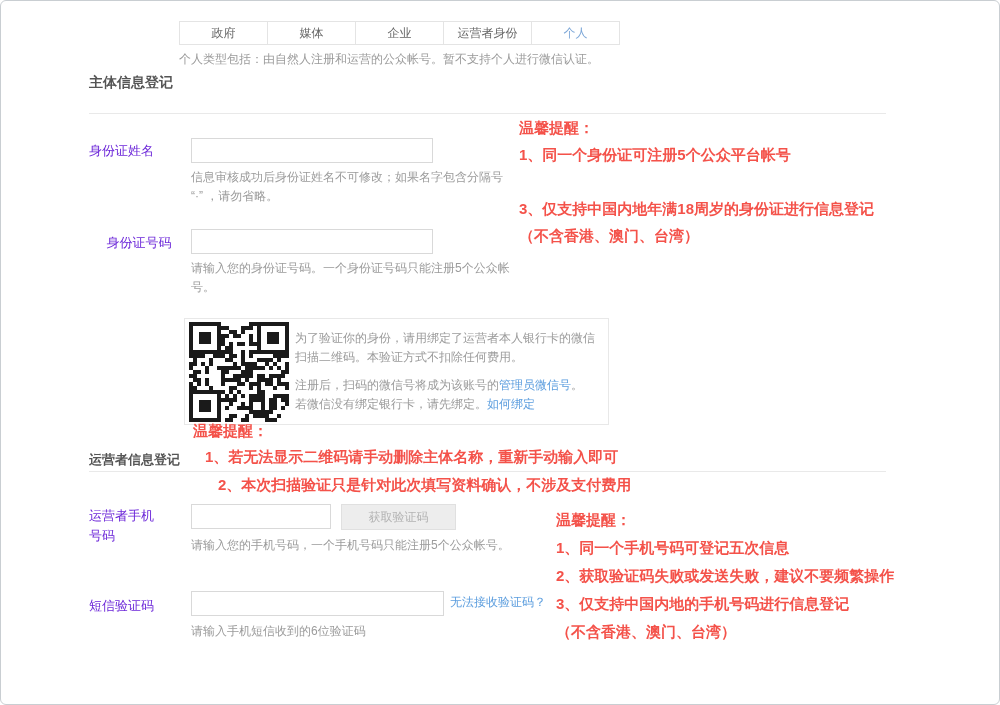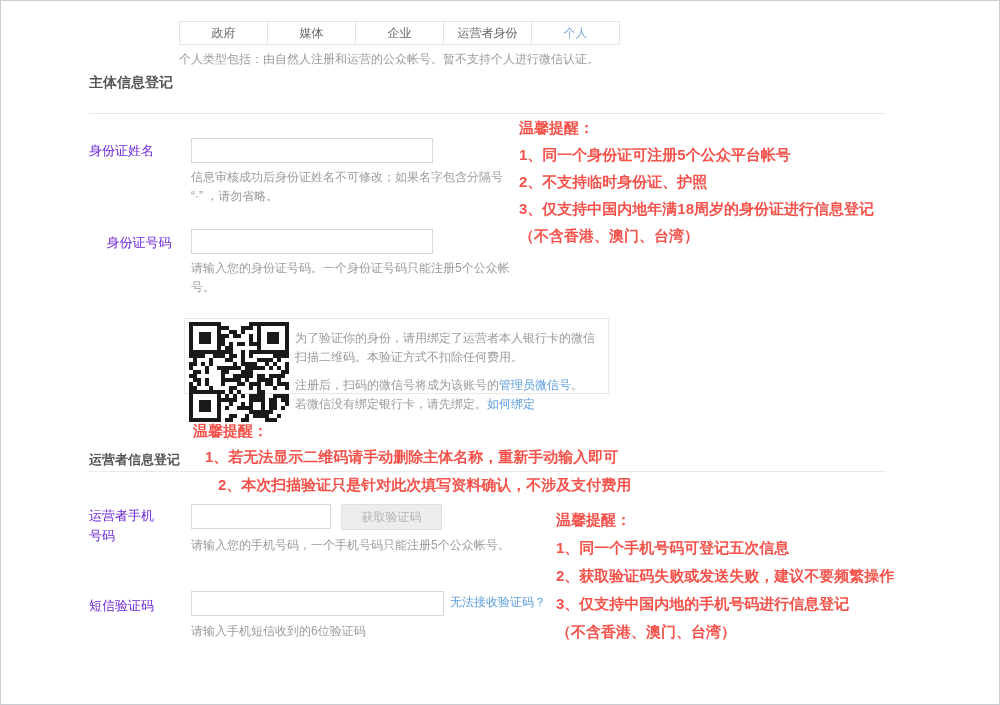--- a/index.html
+++ b/index.html
@@ -4,21 +4,21 @@
 <style>
   * { margin: 0; padding: 0; box-sizing: border-box; }
   html, body { background: #fff; }
   body { font-family: "Liberation Sans", "DejaVu Sans", sans-serif; }
 
   .frame {
     position: relative;
     width: 1000px; height: 705px;
     background: #fff;
     border: 1px solid #c9ced2;
-    border-radius: 0;
+    border-radius: 6px;
     overflow: hidden;
   }
 
   
   .tabs { position: absolute; left: 178px; top: 20px; display: flex; }
   .tab {
     width: 89px; height: 24px;
     border: 1px solid #e4e4e4;
     margin-left: -1px;
     display: flex; align-items: center; justify-content: center;
@@ -36,35 +36,35 @@
   .text-input {
     position: absolute; height: 25px;
     border: 1px solid #d9d9d9; background: #fff;
     font-size: 13px; padding: 0 6px; color: #333; outline: none;
   }
   .help { position: absolute; font-size: 12px; color: #9b9b9b; line-height: 19px; }
 
   
   .verify-box {
     position: absolute; left: 183px; top: 317px;
-    width: 425px; height: 76px;
+    width: 425px; height: 107px;
     border: 1px solid #e8e8e8; background: #fff;
   }
   .qr { position: absolute; left: 4px; top: 3px; width: 100px; height: 100px; }
   .verify-text { position: absolute; left: 110px; top: 10px; width: 305px; font-size: 12px; color: #9b9b9b; line-height: 19px; }
   .verify-text .para2 { margin-top: 9px; }
   a.link { color: #5b9dde; text-decoration: none; cursor: pointer; }
 
   
   .rem { position: absolute; color: #f4524a; font-size: 15px; font-weight: bold; white-space: nowrap; }
 
   
   .code-btn {
     position: absolute; left: 340px; top: 503px;
-    width: 101px; height: 26px;
+    width: 115px; height: 26px;
     background: #ededed; border: 1px solid #e0e0e0;
     font-size: 12px; color: #b3b3b3; cursor: default;
   }
   .sms-link { position: absolute; left: 449px; top: 593px; font-size: 12px; }
 </style>
 </head>
 <body>
 
 <div class="frame">
 
@@ -79,21 +79,20 @@
 
   <div class="section-title" style="top: 73px;">主体信息登记</div>
   <div class="divider" style="top: 112px;"></div>
 
   <div class="field-label" style="top: 140px;">身份证姓名</div>
   <input class="text-input" style="left: 190px; top: 137px; width: 242px;" value="">
   <div class="help" style="left: 190px; top: 167px; width: 322px;">信息审核成功后身份证姓名不可修改；如果名字包含分隔号 “·” ，请勿省略。</div>
 
   <div class="rem" style="left: 518px; top: 118px;">温馨提醒：</div>
   <div class="rem" style="left: 518px; top: 145px;">1、同一个身份证可注册5个公众平台帐号</div>
-  <div class="rem" style="left: 518px; top: 172px;">2、不支持临时身份证、护照</div>
   <div class="rem" style="left: 518px; top: 199px;">3、仅支持中国内地年满18周岁的身份证进行信息登记</div>
   <div class="rem" style="left: 518px; top: 226px;">（不含香港、澳门、台湾）</div>
 
   <div class="field-label" style="top: 232px; text-align: center;">身份证号码</div>
   <input class="text-input" style="left: 190px; top: 228px; width: 242px;" value="">
   <div class="help" style="left: 190px; top: 258px; width: 322px;">请输入您的身份证号码。一个身份证号码只能注册5个公众帐号。</div>
 
   <div class="verify-box">
     <svg class="qr" id="qr-svg" viewBox="0 0 25 25">
         <rect x="15" y="0" width="1" height="1" fill="#1a1a1a"></rect>

